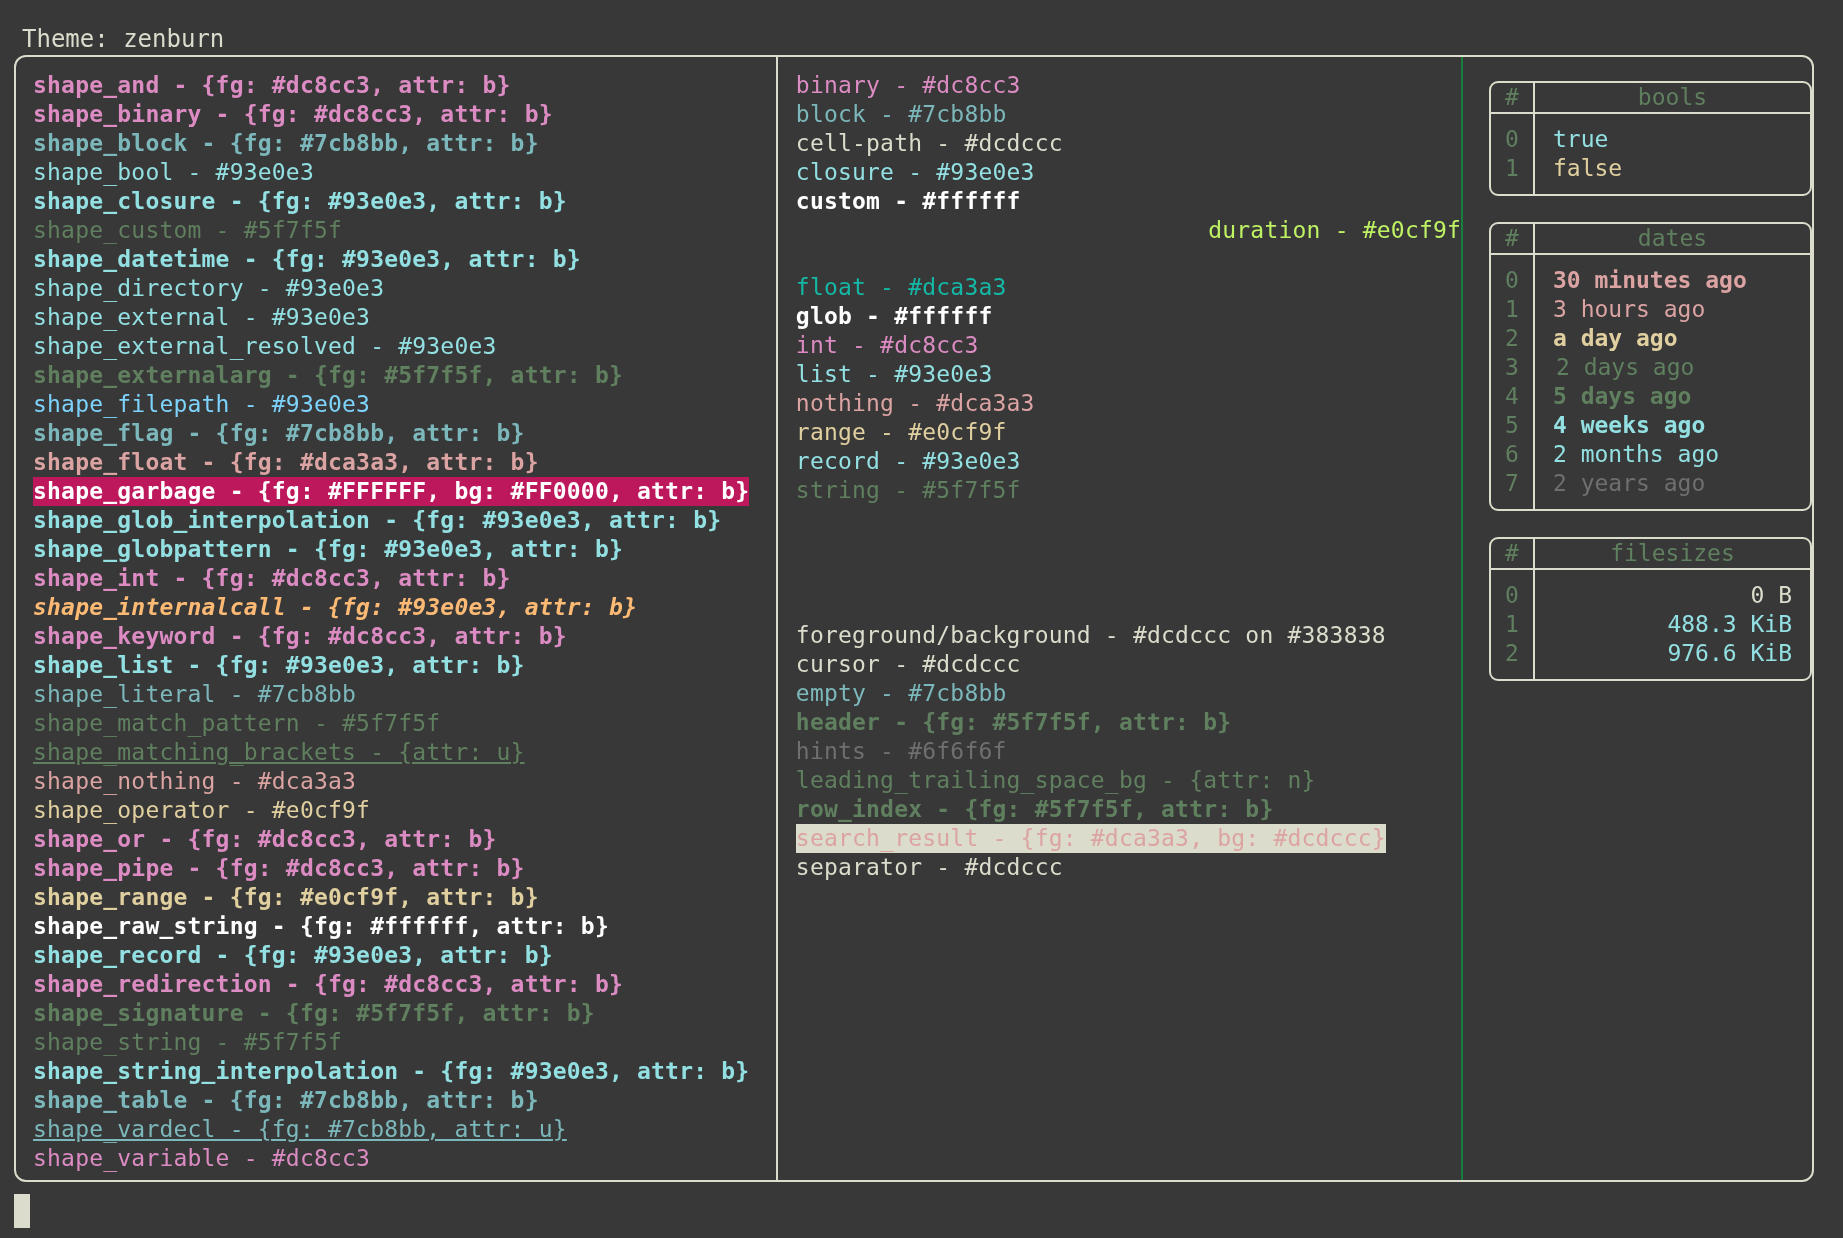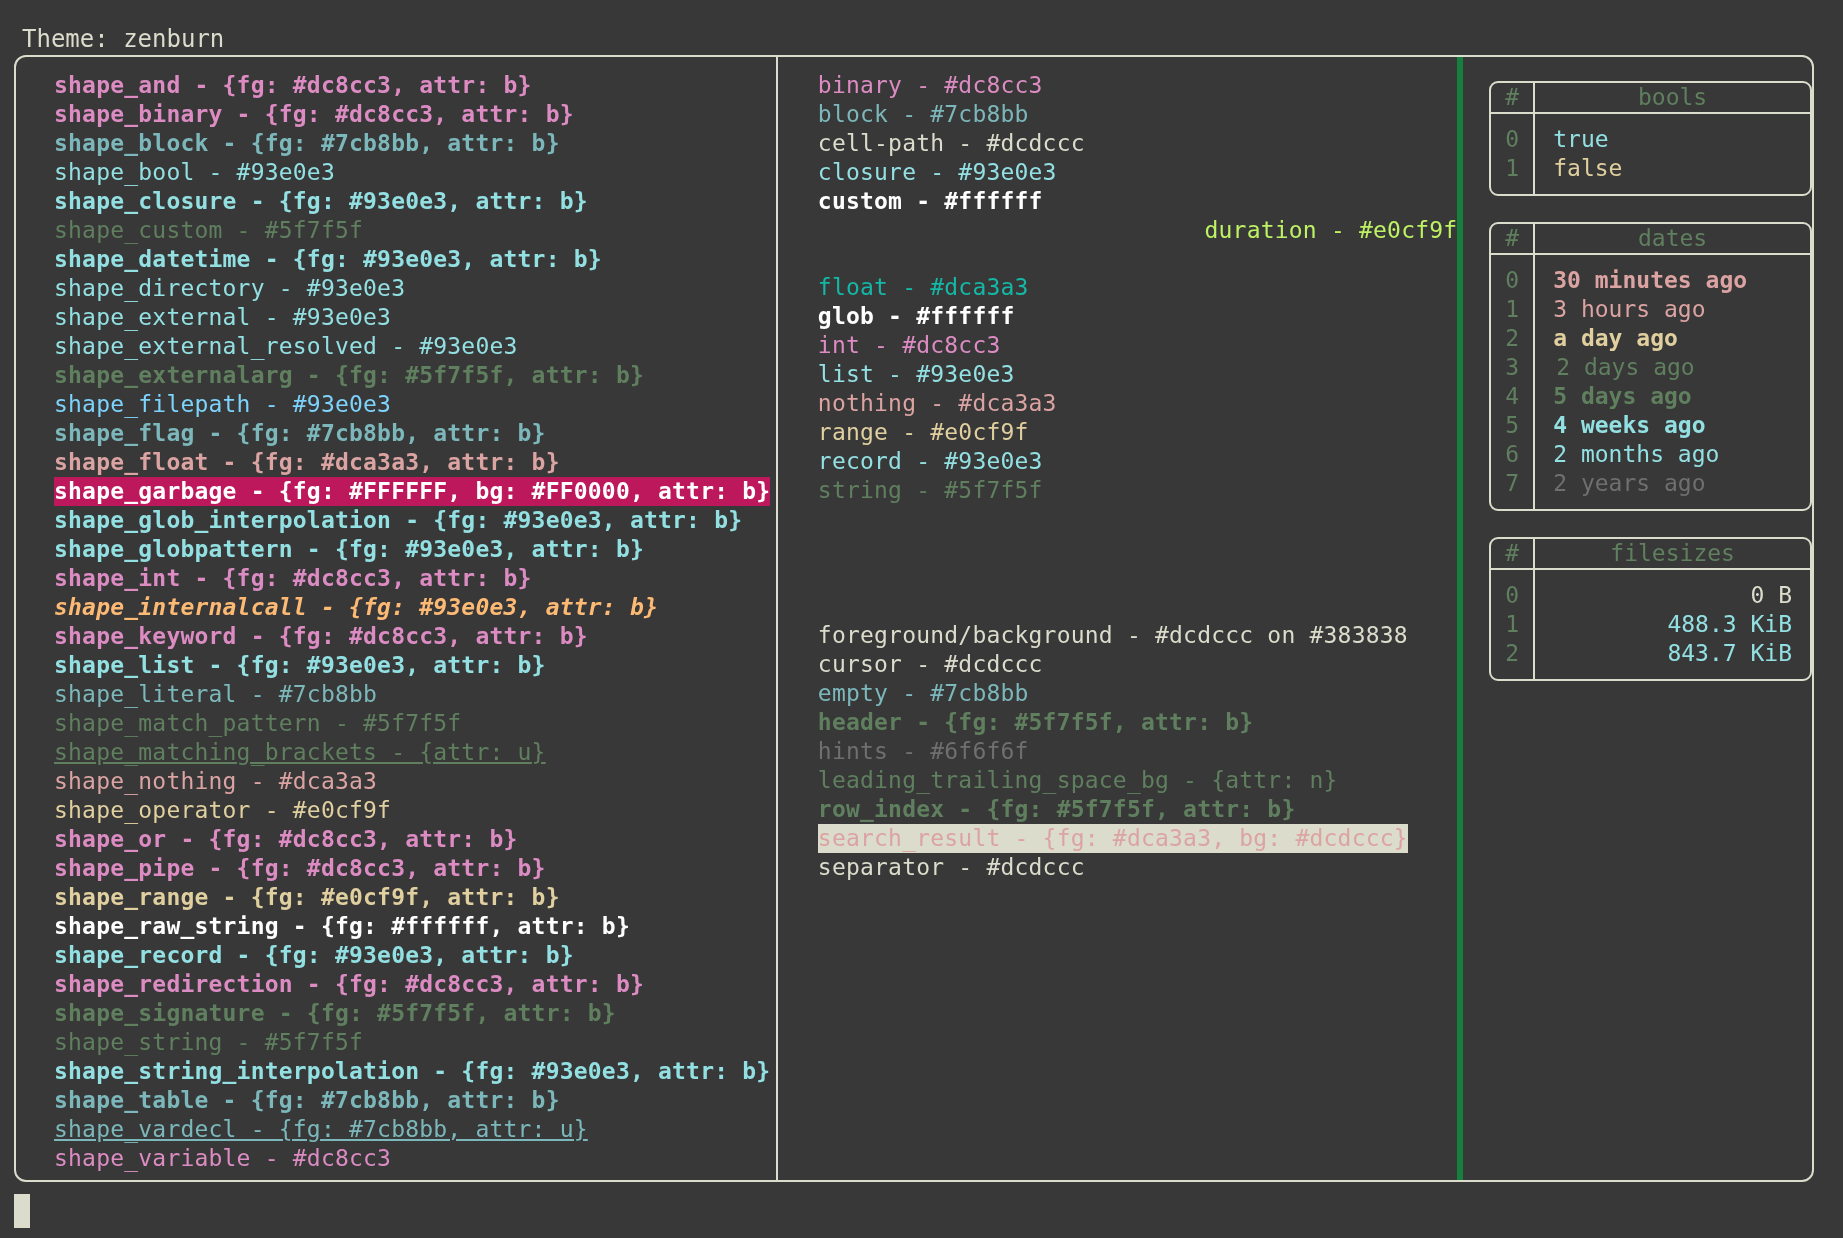--- a/index.html
+++ b/index.html
@@ -49,22 +49,22 @@
     flex-direction: row;
     overflow: hidden;
   }
 
   .col {
     box-sizing: border-box;
     padding: 14px 0 0 0;
     height: 100%;
     position: relative;
   }
-  .col-left  { width: 785px; border-right: 2px solid #dcdccc; padding-left: 38px; }
-  .col-mid   { width: 706px; border-right: 6px solid #15803d; padding-left: 40px; }
+  .col-left  { width: 785px; border-right: 2px solid #dcdccc; padding-left: 17px; }
+  .col-mid   { width: 706px; border-right: 2px solid #15803d; padding-left: 18px; }
   .col-right { width: 359px; padding-left: 26px; }
 
   
   .line {
     font-size: 23px;
     line-height: 29px;
     white-space: pre;
     letter-spacing: 0.2px;
   }
   .line.b { font-weight: bold; }
@@ -388,21 +388,21 @@
             <tr>
               <td class="idx">0</td>
               <td class="val val-right" style="color: rgb(220, 220, 204);">0 B</td>
             </tr>
             <tr>
               <td class="idx">1</td>
               <td class="val val-right" style="color: rgb(147, 224, 227); margin-left: 8px;">488.3 KiB</td>
             </tr>
             <tr>
               <td class="idx">2</td>
-              <td class="val val-right" style="color: rgb(147, 224, 227);">843.7 KiB</td>
+              <td class="val val-right" style="color: rgb(147, 224, 227);">976.6 KiB</td>
             </tr>
           </tbody>
         </table>
       </div>
 
   </div>
 
   <div class="cursor-block"></div>
 
 </div>

